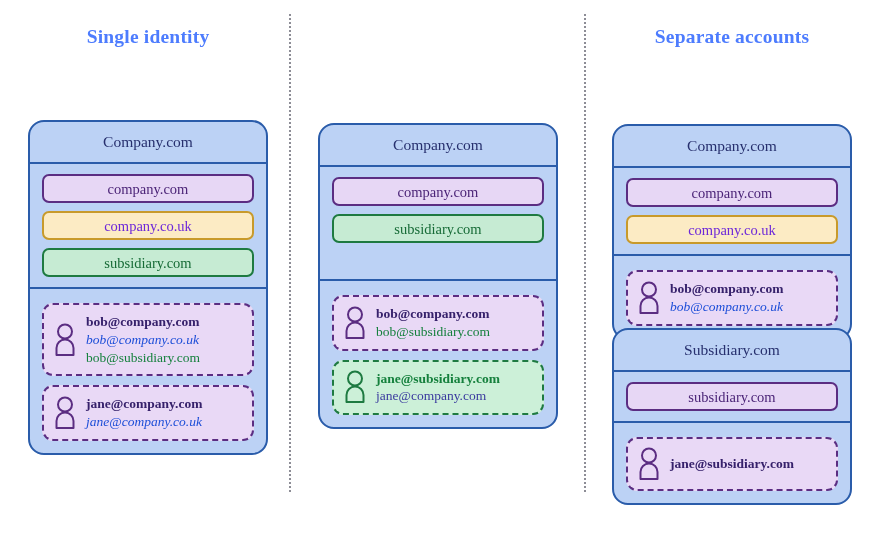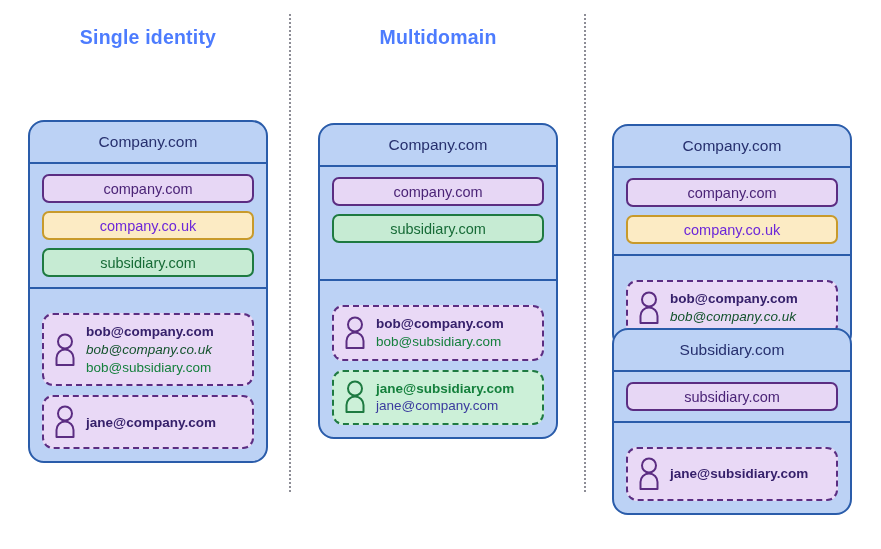--- a/index.html
+++ b/index.html
@@ -14,20 +14,21 @@
     color: #29307a;
     overflow: hidden;
     position: relative;
   }
 
   #canvas {
     position: relative;
     width: 881px;
     height: 549px;
     background: #ffffff;
+    font-family: Liberation Serif, serif;
   }
 
   
   .col-sep {
     position: absolute;
     top: 14px;
     width: 0;
     height: 478px;
     border-left: 2px dotted #8d8d96;
   }
@@ -79,21 +80,21 @@
     color: #27306e;
     border-bottom: 2px solid #2a5caa;
   }
   .org-domains {
     box-sizing: border-box;
     padding: 10px 12px 10px 12px;
   }
   .org-users {
     box-sizing: border-box;
     border-top: 2px solid #2a5caa;
-    padding: 24px 12px 12px 12px;
+    padding: 14px 12px 12px 12px;
   }
 
   
   .chip {
     box-sizing: border-box;
     height: 29px;
     line-height: 26px;
     text-align: center;
     font-size: 14.5px;
     border-radius: 7px;
@@ -133,21 +134,21 @@
     flex: 1 1 auto;
     min-width: 0;
     line-height: 1.32;
   }
   .uline {
     font-size: 13.5px;
     white-space: nowrap;
   }
   .uline.primary   { font-weight: bold; }
   .uline.t-purple  { color: #36216b; }
-  .uline.t-gold    { color: #14532d; font-style: italic; }
+  .uline.t-gold    { color: #1d4ed8; font-style: italic; }
   .uline.t-green   { color: #15803d; }
   .uline.t-blue    { color: #3a3a9e; }
 </style>
 </head>
 <body>
 
 <div id="canvas">
 
   <div class="col-sep s1"></div>
   <div class="col-sep s2"></div>
@@ -177,28 +178,28 @@
           </div>
           <div class="user purple">
             <span class="user-icon">
               <svg width="24" height="34" viewBox="0 0 24 34">
                 <circle cx="12" cy="8.5" r="7" fill="none" stroke="#5b2d82" stroke-width="2"></circle>
                 <path d="M3.5 32 V25 a8.5 8.5 0 0 1 17 0 V32 Z" fill="none" stroke="#5b2d82" stroke-width="2" stroke-linejoin="round"></path>
               </svg>
             </span>
             <div class="user-lines">
               <div class="uline t-purple primary">jane@company.com</div>
+              <div class="uline t-gold">jane@company.co.uk</div>
             </div>
           </div>
         </div>
     </div>
   </div>
 
   <div class="column col2">
-    <div class="col-title">Multidomain</div>
     <div class="org" style="top:84px;" id="c2o1">
       <div class="org-header">Company.com</div>
       <div class="org-domains" id="c2o1d" style="min-height:112px;">
           <div class="chip purple">company.com</div>
           <div class="chip green">subsidiary.com</div>
         </div>
       <div class="org-users" id="c2o1u">
           <div class="user purple">
             <span class="user-icon">
               <svg width="24" height="34" viewBox="0 0 24 34">
@@ -221,20 +222,21 @@
             <div class="user-lines">
               <div class="uline t-green primary">jane@subsidiary.com</div>
               <div class="uline t-blue">jane@company.com</div>
             </div>
           </div>
         </div>
     </div>
   </div>
 
   <div class="column col3">
+    <div class="col-title">Separate accounts</div>
     <div class="org" style="top:85px;" id="c3o1">
       <div class="org-header">Company.com</div>
       <div class="org-domains" id="c3o1d">
           <div class="chip purple">company.com</div>
           <div class="chip gold">company.co.uk</div>
         </div>
       <div class="org-users" id="c3o1u">
           <div class="user purple">
             <span class="user-icon">
               <svg width="24" height="34" viewBox="0 0 24 34">

